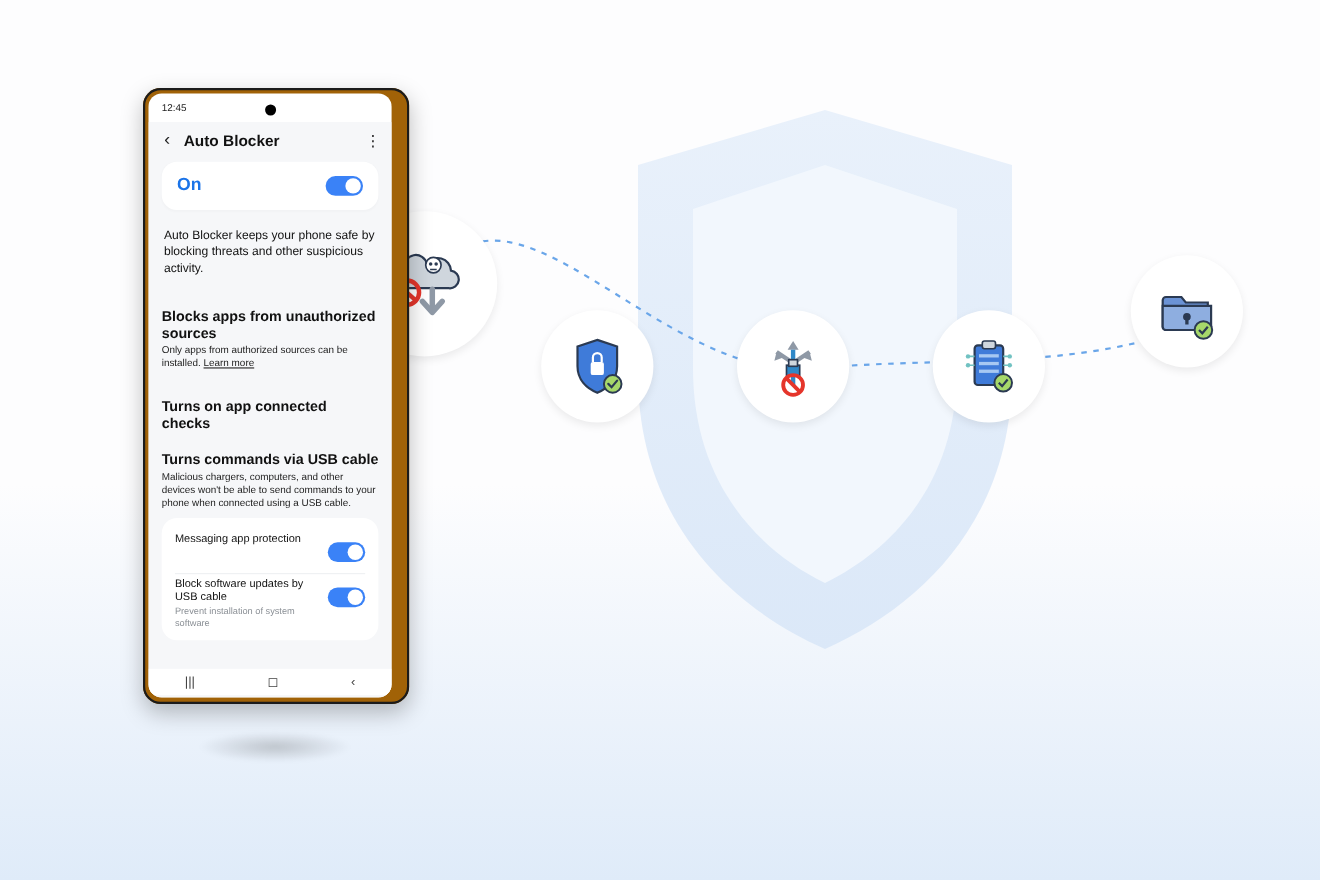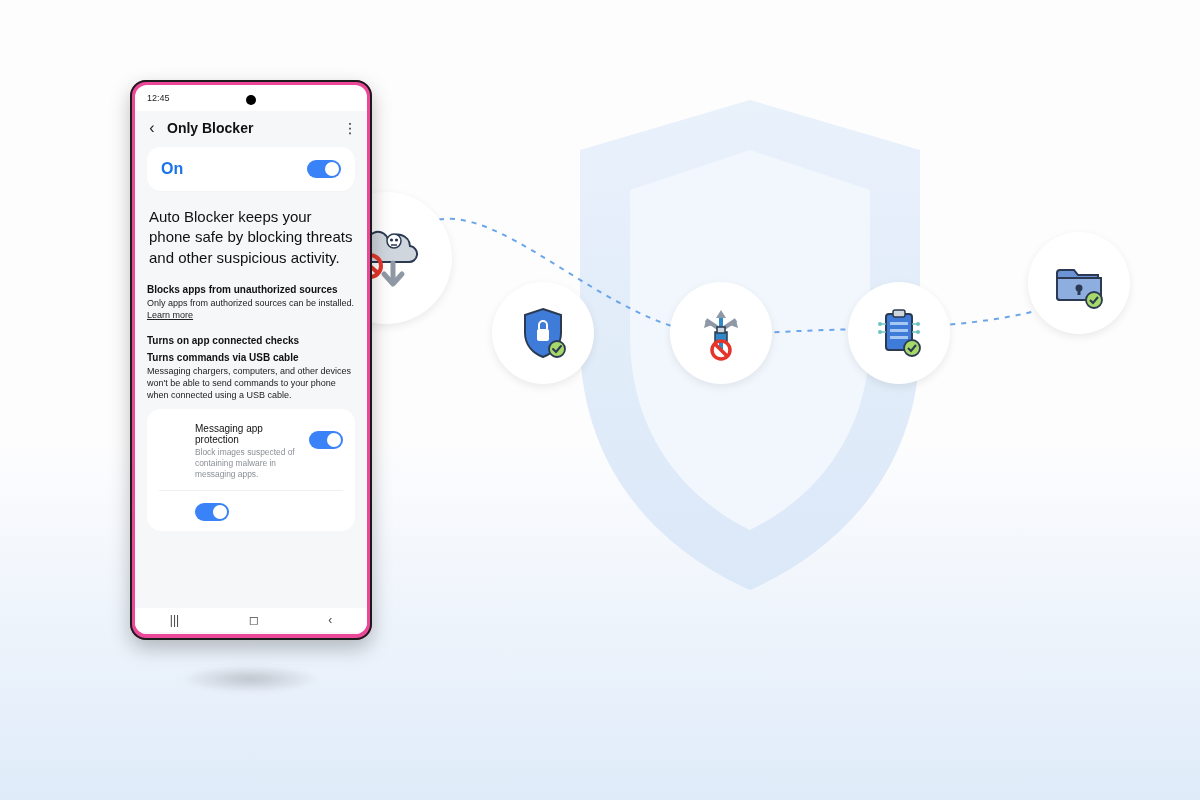--- a/index.html
+++ b/index.html
@@ -44,23 +44,23 @@
   .fc-pos-4 { left: 848px; top: 282px; }
   .fc-pos-5 { left: 1028px; top: 232px; }
 
   
   .phone {
     position: absolute;
     left: 130px;
     top: 80px;
     width: 242px;
     height: 560px;
-    background: #ec4899;
+    background: #a16207;
     border-radius: 16px;
-    padding: 5px 5px 6px 5px;
+    padding: 5px 16px 6px 5px;
     box-shadow: 0 8px 20px rgba(0,0,0,0.25), inset 0 0 0 2px #1b1b1b;
   }
   .phone-shadow {
     position: absolute;
     left: 180px;
     top: 665px;
     width: 140px;
     height: 28px;
     border-radius: 50%;
     background: radial-gradient(ellipse at center, rgba(0,0,0,0.18) 0%, rgba(0,0,0,0) 70%);
@@ -127,30 +127,31 @@
     position: absolute;
     right: 2px;
     top: 2px;
     width: 14px;
     height: 14px;
     background: #fff;
     border-radius: 50%;
   }
 
   .intro {
-    font-size: 15px;
+    font-size: 11px;
     line-height: 1.35;
     color: #111;
     padding: 6px 2px 10px 2px;
   }
   .section-h {
-    font-size: 10px;
+    font-size: 13px;
     font-weight: 800;
     color: #111;
     padding-top: 6px;
+    margin-top: 12px;
   }
   .section-p {
     font-size: 9px;
     line-height: 1.35;
     color: #222;
     padding: 2px 0 8px 0;
   }
   .learn { text-decoration: underline; }
 
   .adv-label {
@@ -161,21 +162,20 @@
   .adv-card {
     background: #fff;
     border-radius: 14px;
     padding: 10px 12px 0 12px;
   }
   .adv-row {
     display: flex;
     justify-content: space-between;
     align-items: flex-start;
     padding: 4px 0 10px 0;
-    margin-left: 36px;
   }
   .adv-text { flex: 1; padding-right: 10px; }
   .adv-title { font-size: 10px; color: #111; font-weight: 500; }
   .adv-sub { font-size: 8.4px; color: #8a8f95; line-height: 1.3; margin-top: 2px; }
   .adv-row .toggle { margin-top: 8px; flex-shrink: 0; }
   .sep { height: 1px; background: #eef0f2; }
 
   .navbar {
     position: absolute;
     bottom: 2px;
@@ -291,54 +291,57 @@
 
 <div class="phone">
   <div class="screen">
     <div class="camera-dot"></div>
     <div class="status-bar">
       <span>12:45</span>
     </div>
     <div class="screen-body">
       <div class="app-bar">
         <span class="back-ic">‹</span>
-        <span class="app-title">Only Blocker</span>
+        <span class="app-title">Auto Blocker</span>
         <span class="more-ic">⋮</span>
       </div>
 
       <div class="content">
         <div class="card on-card">
           <span class="on-label">On</span>
           <span class="toggle"></span>
         </div>
 
         <div class="intro">Auto Blocker keeps your phone safe by blocking threats and other suspicious activity.</div>
 
         <div class="section-h">Blocks apps from unauthorized sources</div>
         <div class="section-p">
           <span>Only apps from authorized sources can be installed.</span>
           <span class="learn">Learn more</span>
         </div>
 
         <div class="section-h">Turns on app connected checks</div>
 
         <div class="section-h">Turns commands via USB cable</div>
-        <div class="section-p">Messaging chargers, computers, and other devices won't be able to send commands to your phone when connected using a USB cable.</div>
+        <div class="section-p">Malicious chargers, computers, and other devices won't be able to send commands to your phone when connected using a USB cable.</div>
 
 
         <div class="adv-card">
           <div class="adv-row">
             <div class="adv-text">
               <div class="adv-title">Messaging app protection</div>
-              <div class="adv-sub">Block images suspected of containing malware in messaging apps.</div>
             </div>
             <span class="toggle"></span>
           </div>
           <div class="sep"></div>
           <div class="adv-row">
+            <div class="adv-text">
+              <div class="adv-title">Block software updates by USB cable</div>
+              <div class="adv-sub">Prevent installation of system software</div>
+            </div>
             <span class="toggle"></span>
           </div>
         </div>
       </div>
 
       <div class="navbar">
         <span>|||</span>
         <span>◻</span>
         <span>‹</span>
       </div>

